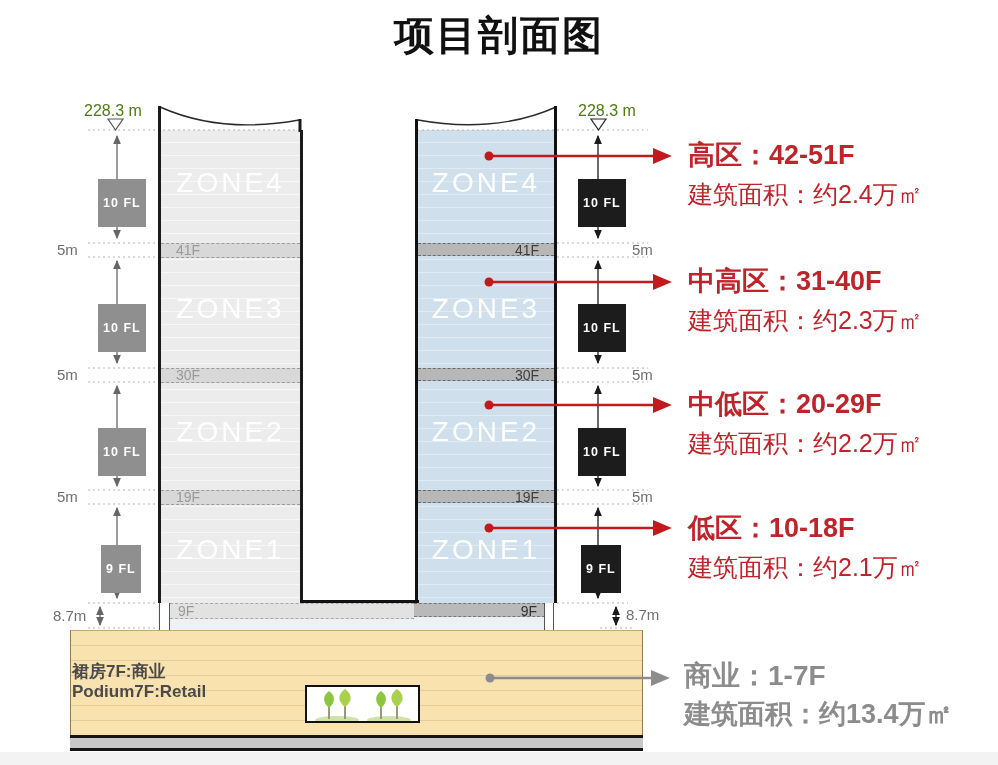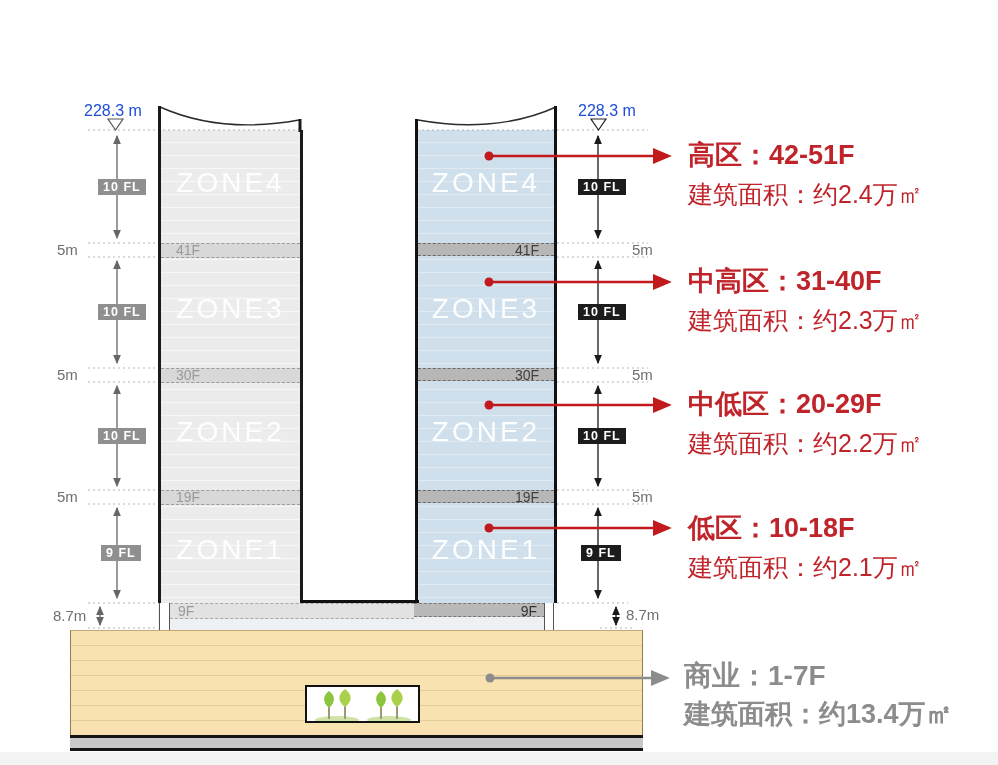--- a/index.html
+++ b/index.html
@@ -34,27 +34,27 @@
     left:161px;width:139px;background:#d8d8d8;
     border-top:1px dashed #9c9c9c;border-bottom:1px dashed #9c9c9c;
     color:#9a9a9a;padding-left:0;text-align:left;text-indent:15px;
   }
   .band-dark{
     left:418px;width:136px;background:#b7b7b7;
     border-top:1px dashed #6a6a6a;border-bottom:1px dashed #6a6a6a;
     color:#3f3f3f;text-align:right;padding-right:15px;box-sizing:border-box;
   }
   .badge{
-    font-size:12.5px;font-weight:700;color:#fff;padding:1px 5px;letter-spacing:1px;
+    font-size:12.5px;font-weight:700;color:#fff;padding:17px 5px;letter-spacing:1px;
     white-space:nowrap;
   }
   .badge-gray{background:#8f8f8f;}
   .badge-black{background:#1c1c1c;}
   .dim-label{font-size:15px;color:#6f6f6f;white-space:nowrap;}
-  .height-label{font-size:16px;color:#1d4ed8;white-space:nowrap;}
+  .height-label{font-size:16px;color:#4d7c0f;white-space:nowrap;}
   .ann{width:320px;}
   .ann .l1{font-size:27px;font-weight:700;color:#c0242b;line-height:31px;white-space:nowrap;}
   .ann .l2{font-size:25px;font-weight:400;color:#c0242b;line-height:29px;margin-top:9px;white-space:nowrap;}
   .ann-gray .l1{color:#8c8c8c;font-weight:700;font-size:28px;}
   .ann-gray .l2{color:#8c8c8c;font-weight:700;font-size:27px;}
   .strip9f-base{left:158px;top:603px;width:395px;height:27px;background:#eef1f4;}
   .strip9f-left{
     left:170px;top:603px;width:244px;height:14px;background:#e2e2e2;
     border-top:1px dashed #a8a8a8;border-bottom:1px dashed #a8a8a8;
     font-size:14px;line-height:14px;color:#9a9a9a;text-indent:8px;
@@ -79,22 +79,27 @@
   .ground-gray{left:70px;top:738px;width:573px;height:10px;background:#c8c8c8;}
   .bottom-strip{left:0;top:752px;width:998px;height:13px;background:#f3f3f3;}
   .gapline{left:300px;top:600px;width:119px;height:3px;background:#111;}
   svg.overlay{left:0;top:0;pointer-events:none;}
 </style>
 </head>
 <body>
 
 <div id="canvas">
 
+  <div class="abs title">项目剖面图</div>
 
   <div class="abs podium"></div>
+  <div class="abs podium-text">
+    <div class="p1">裙房7F:商业</div>
+    <div class="p2">Podium7F:Retail</div>
+  </div>
   <div class="abs treebox">
     <svg width="111" height="34" viewBox="0 0 111 34">
       <ellipse cx="30" cy="33" rx="22" ry="4" fill="#cfe3a8"></ellipse>
       <ellipse cx="82" cy="33" rx="22" ry="4" fill="#cfe3a8"></ellipse>
       <rect x="21" y="20" width="2" height="12" fill="#9a9a7a"></rect>
       <path d="M22,4 C28,8 29,15 22,21 C15,15 16,8 22,4 Z" fill="#8cc63f"></path>
       <rect x="37" y="18" width="2" height="14" fill="#9a9a7a"></rect>
       <path d="M38,2 C45,7 46,14 38,20 C30,14 31,7 38,2 Z" fill="#a9d14c"></path>
       <rect x="73" y="20" width="2" height="12" fill="#9a9a7a"></rect>
       <path d="M74,4 C80,8 81,15 74,21 C67,15 68,8 74,4 Z" fill="#8cc63f"></path>

